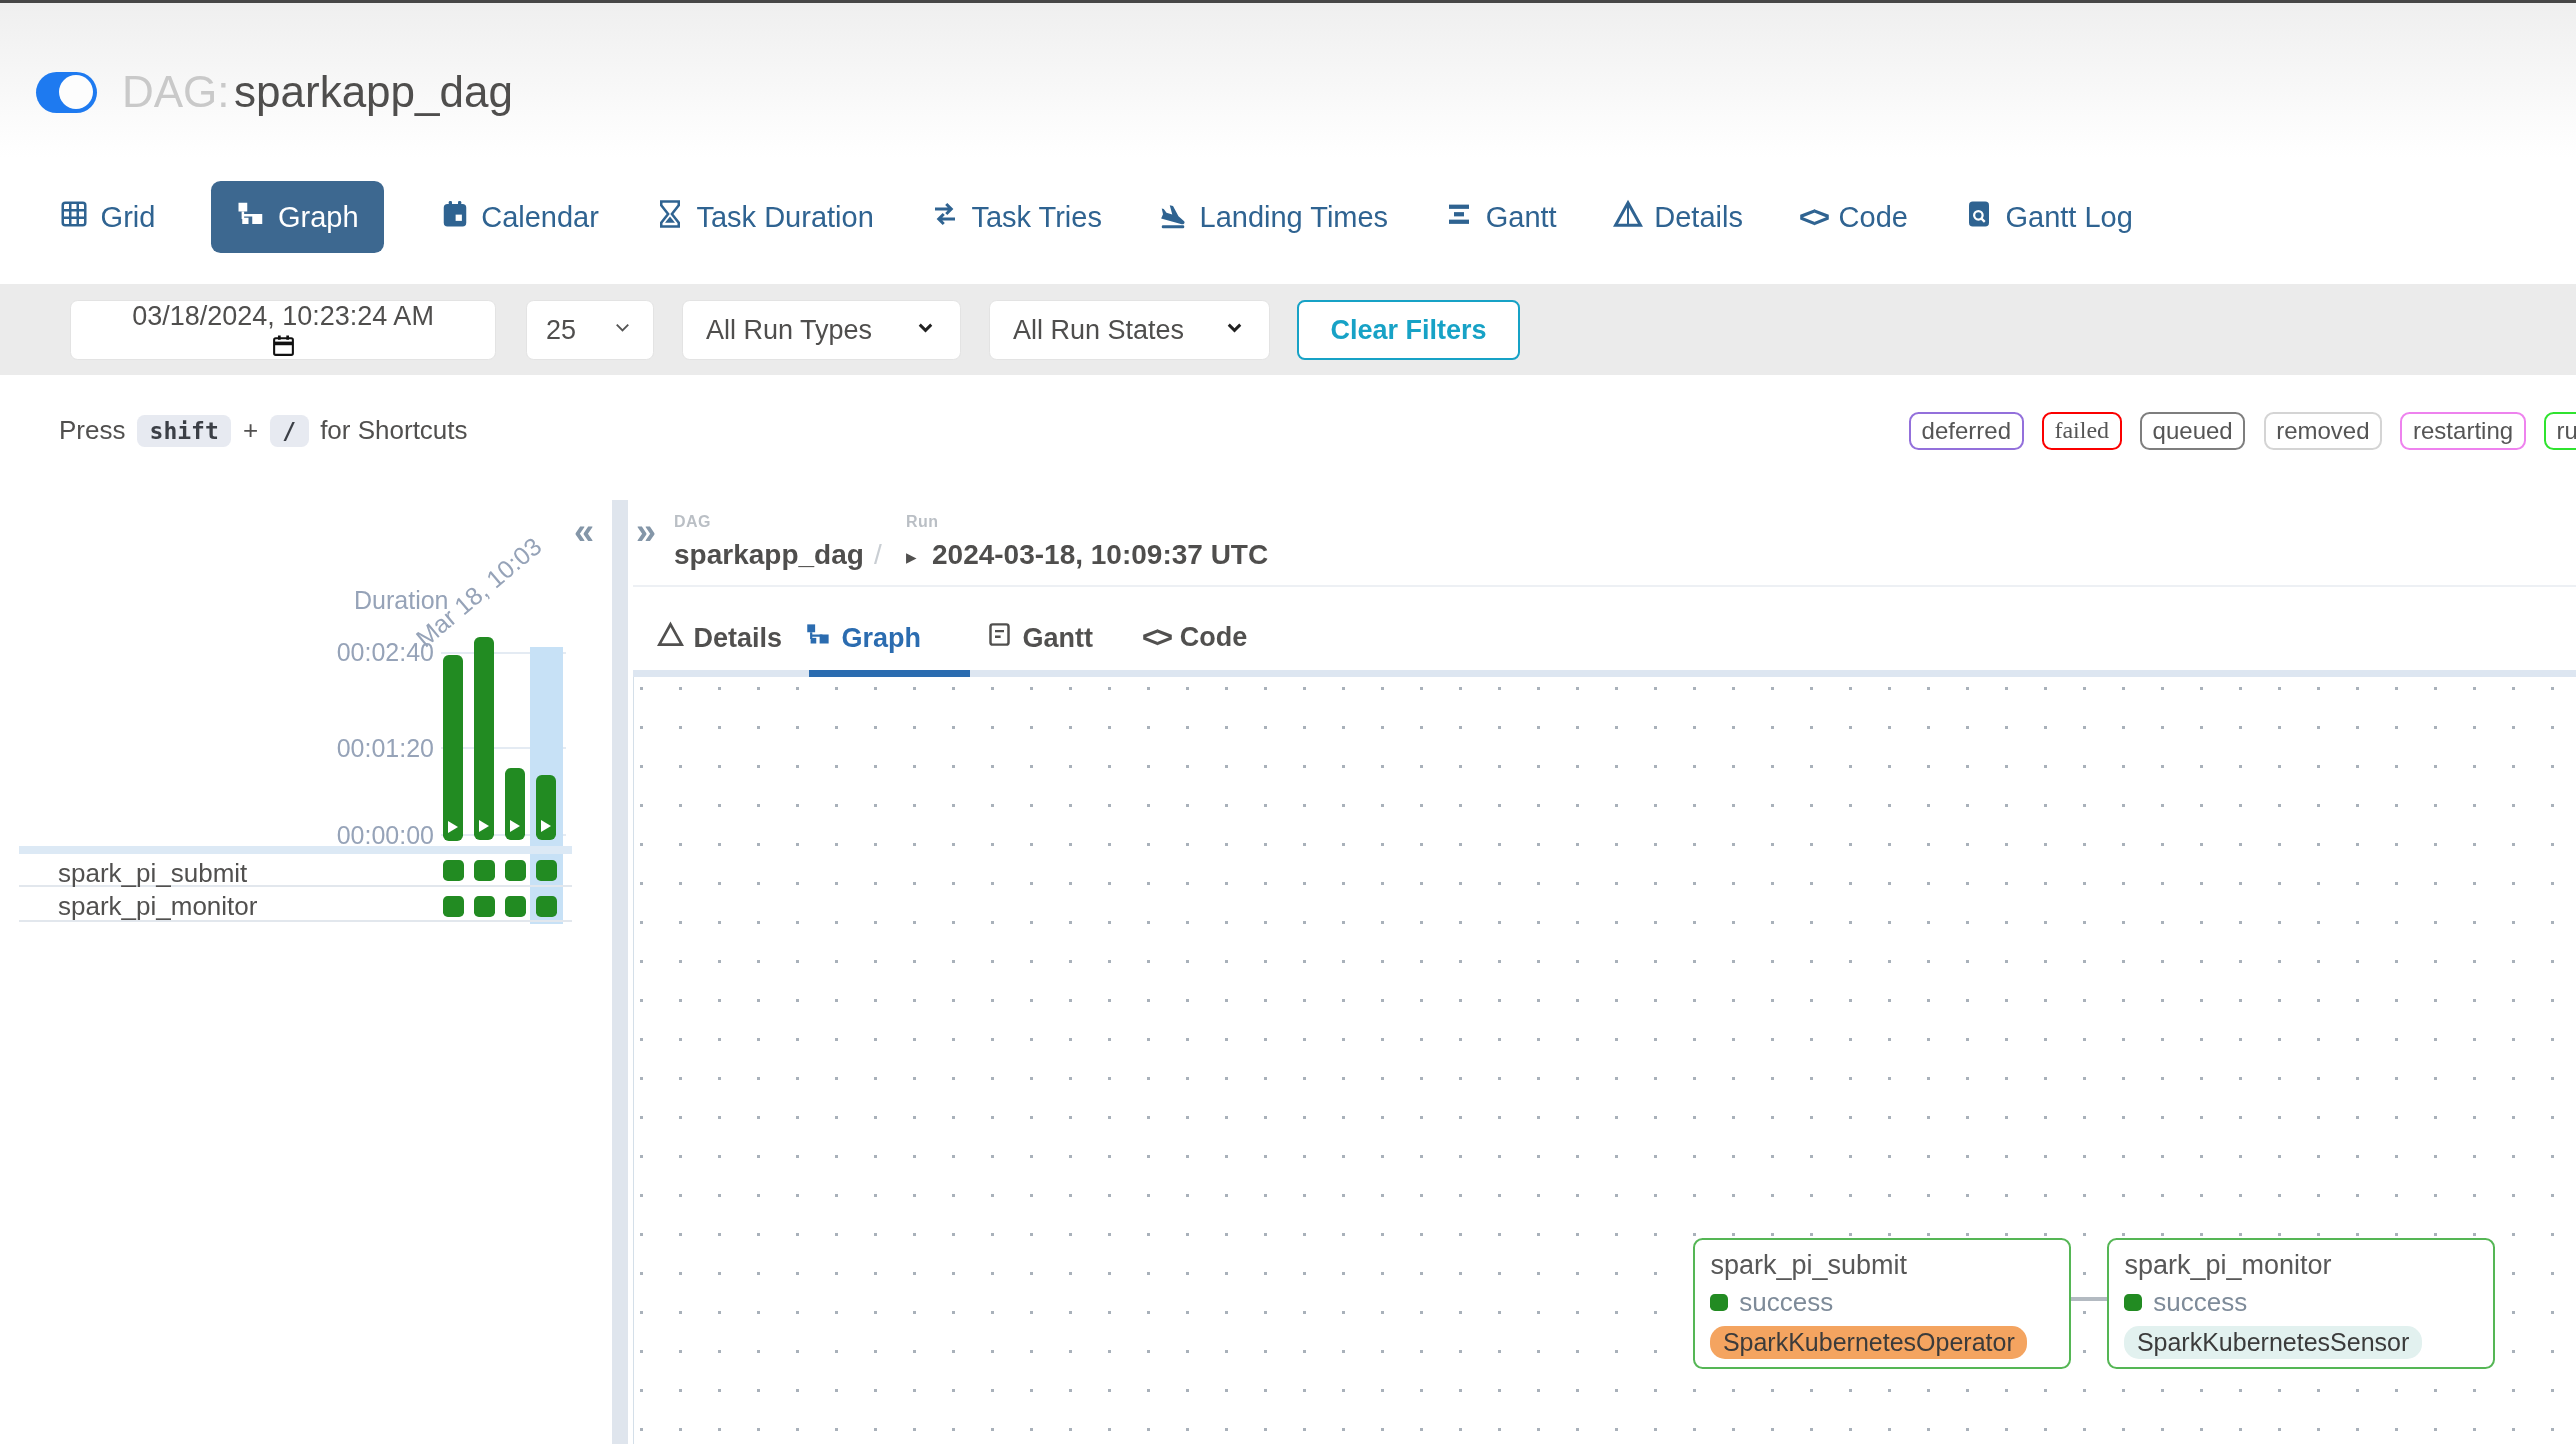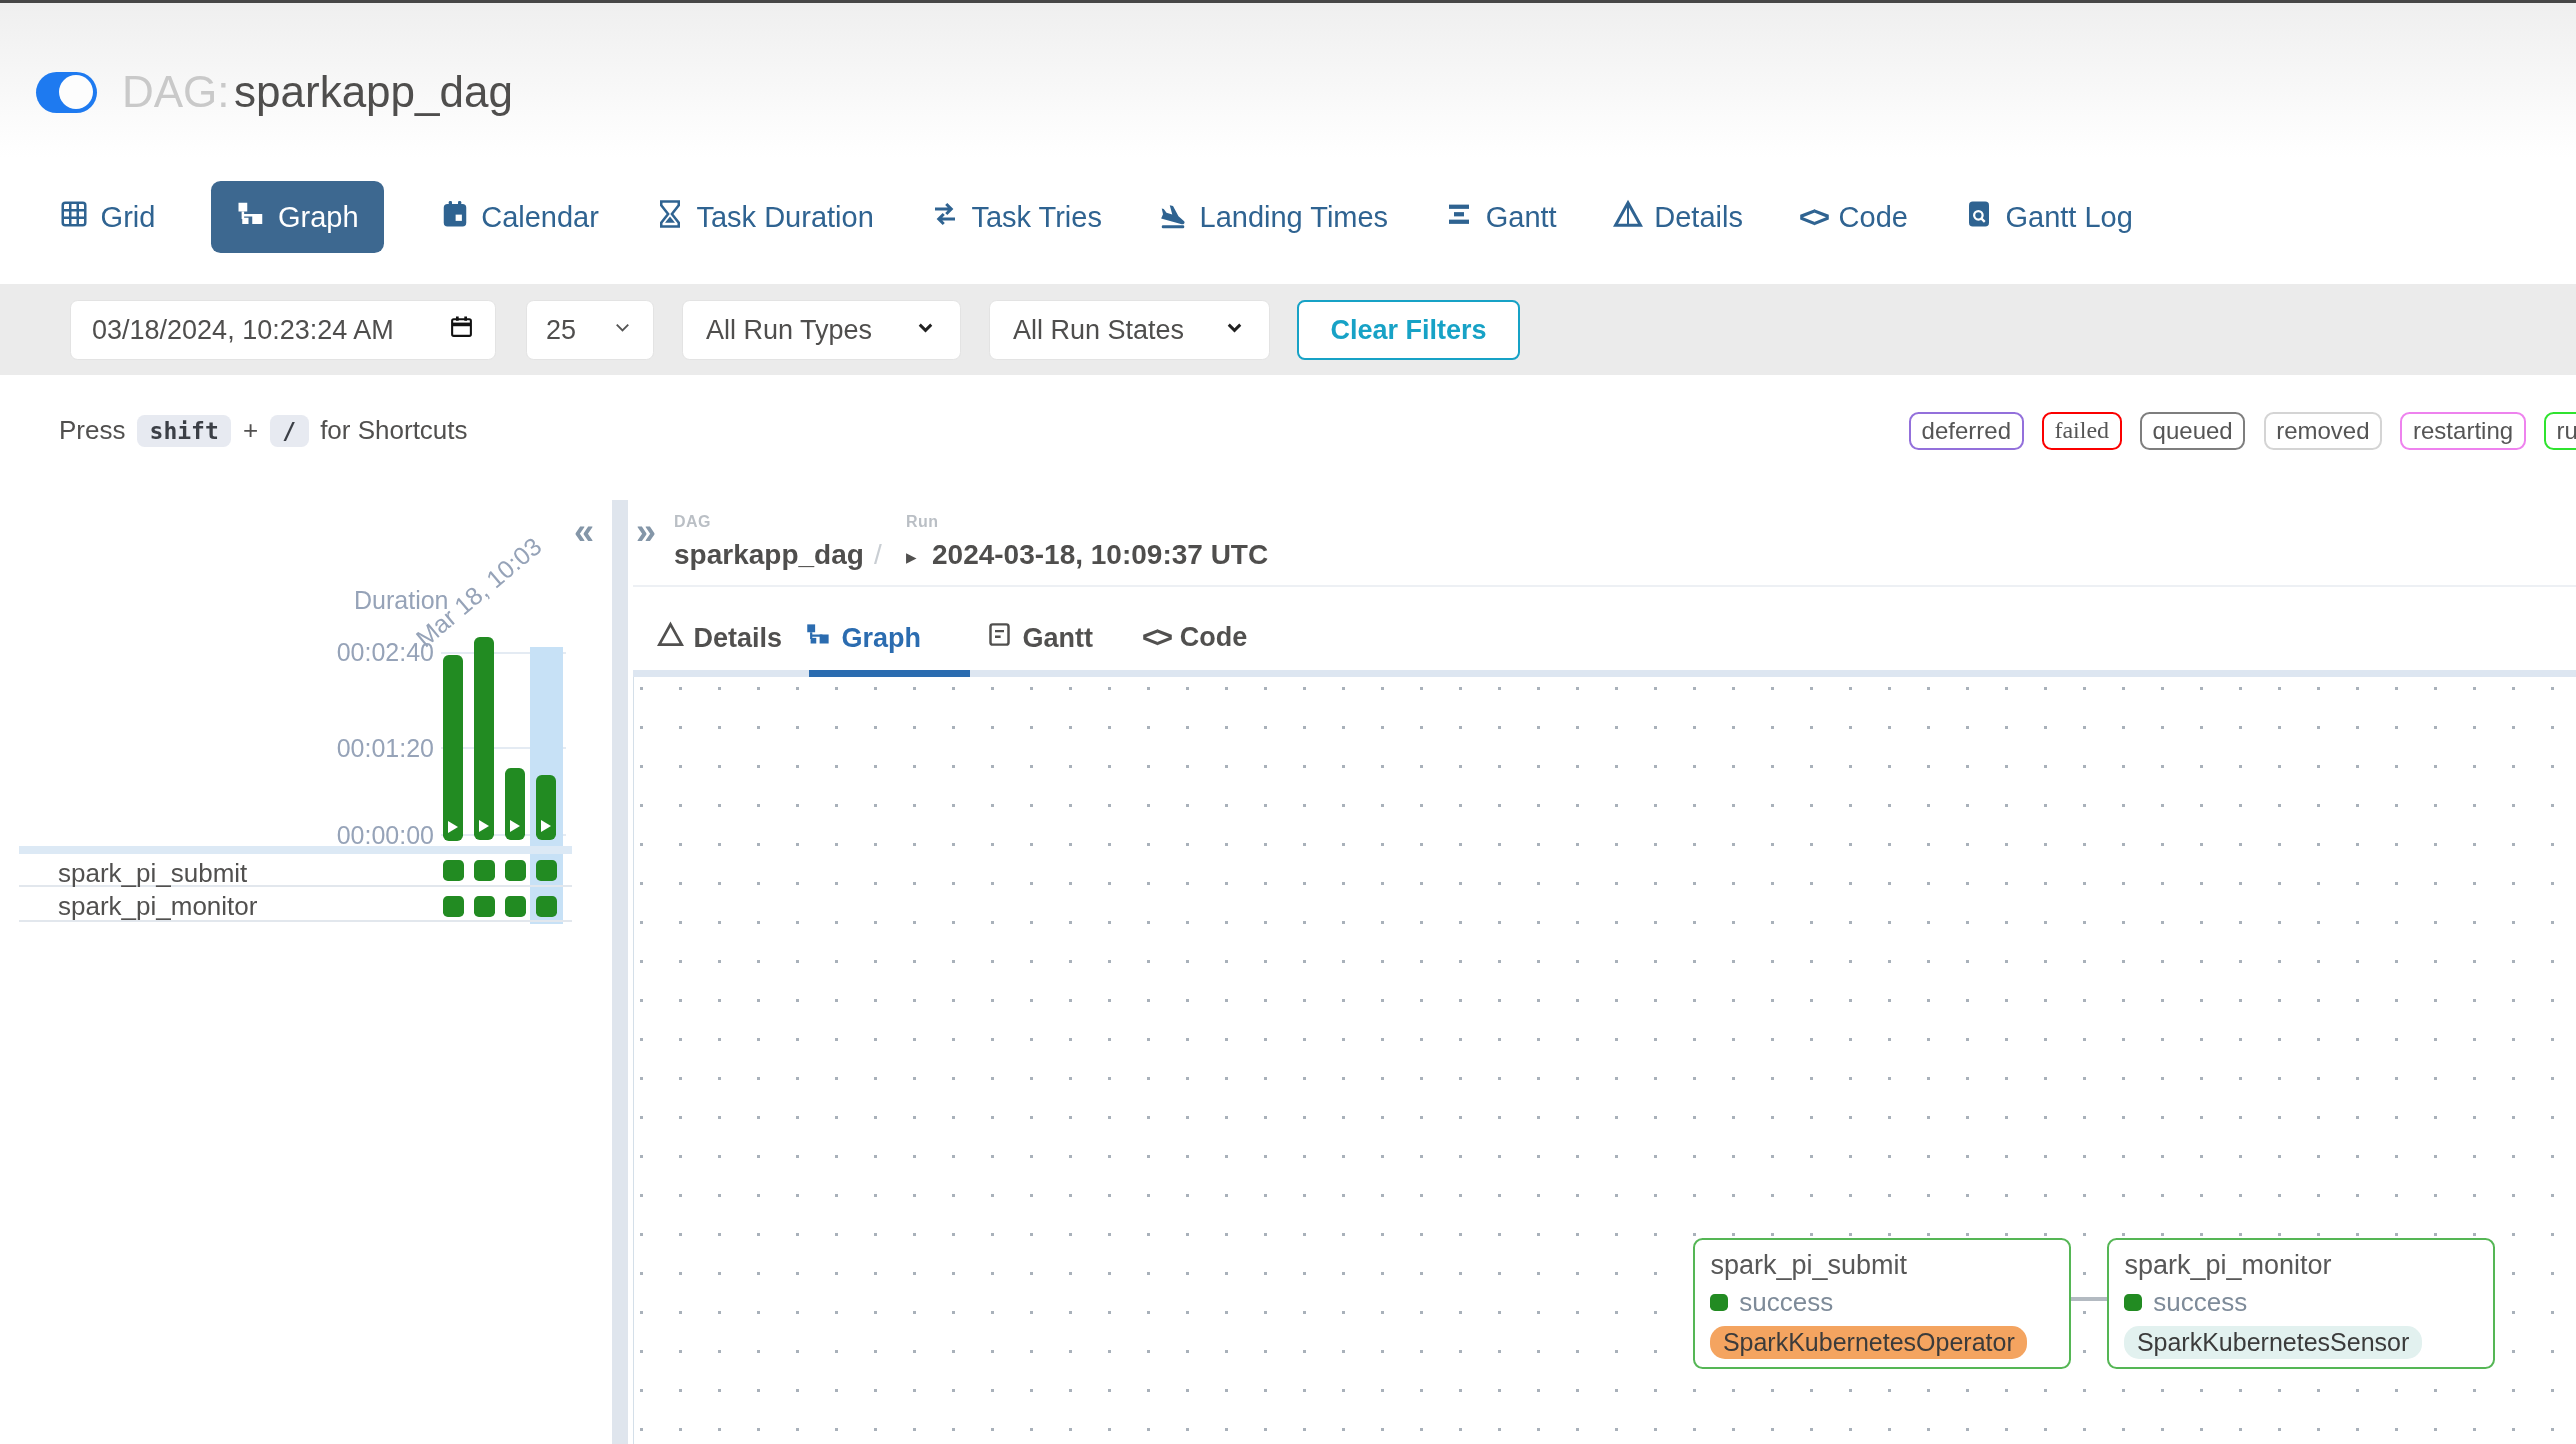--- a/index.html
+++ b/index.html
@@ -23,21 +23,21 @@
   #nav{left:59px;top:181px;height:72px;display:flex;align-items:center;gap:56px;}
   .nav-item{display:flex;align-items:center;gap:11.6px;color:#2f6391;font-size:29px;cursor:pointer;white-space:nowrap;text-align:center;}
   .nav-item svg{width:30px;height:30px;}
   .nav-item.active{background:#3d6890;color:#fff;border-radius:9.6px;padding:0 25px;height:72px;}
   .code-glyph{font-weight:bold;letter-spacing:-2.9px;font-size:29px;}
 
   
   #filterbar{left:0;top:284px;width:2576px;height:91px;background:#ebebeb;}
   .fctl{position:absolute;top:16.4px;height:60px;background:#fff;border:1px solid #e3e3e3;border-radius:7.7px;
         display:flex;align-items:center;font-size:27px;color:#4f4e4d;box-sizing:border-box;}
-  #f-date{left:70px;width:426px;padding:0 21px;justify-content:space-between;}
+  #f-date{left:70px;width:426px;padding:0 21px;justify-content:space-between;flex-direction:column;}
   #f-pagesize{left:526px;width:128px;padding:0 19px;justify-content:space-between;}
   #f-runtypes{left:682px;width:279px;padding:0 23px;justify-content:space-between;}
   #f-runstates{left:989px;width:281px;padding:0 23px;justify-content:space-between;}
   #f-clear{left:1297px;width:223px;background:#fff;border:2.9px solid #17a2c6;color:#17a2c6;
            font-weight:bold;justify-content:center;}
   .chev svg{width:23px;height:23px;}
 
   
   #shortcuts{left:59px;top:415px;display:flex;align-items:center;gap:11.6px;font-size:26px;color:#51504f;}
   kbd{background:#e7eaf1;border-radius:7.7px;padding:2.9px 12.5px;font-family:"DejaVu Sans Mono",monospace;

